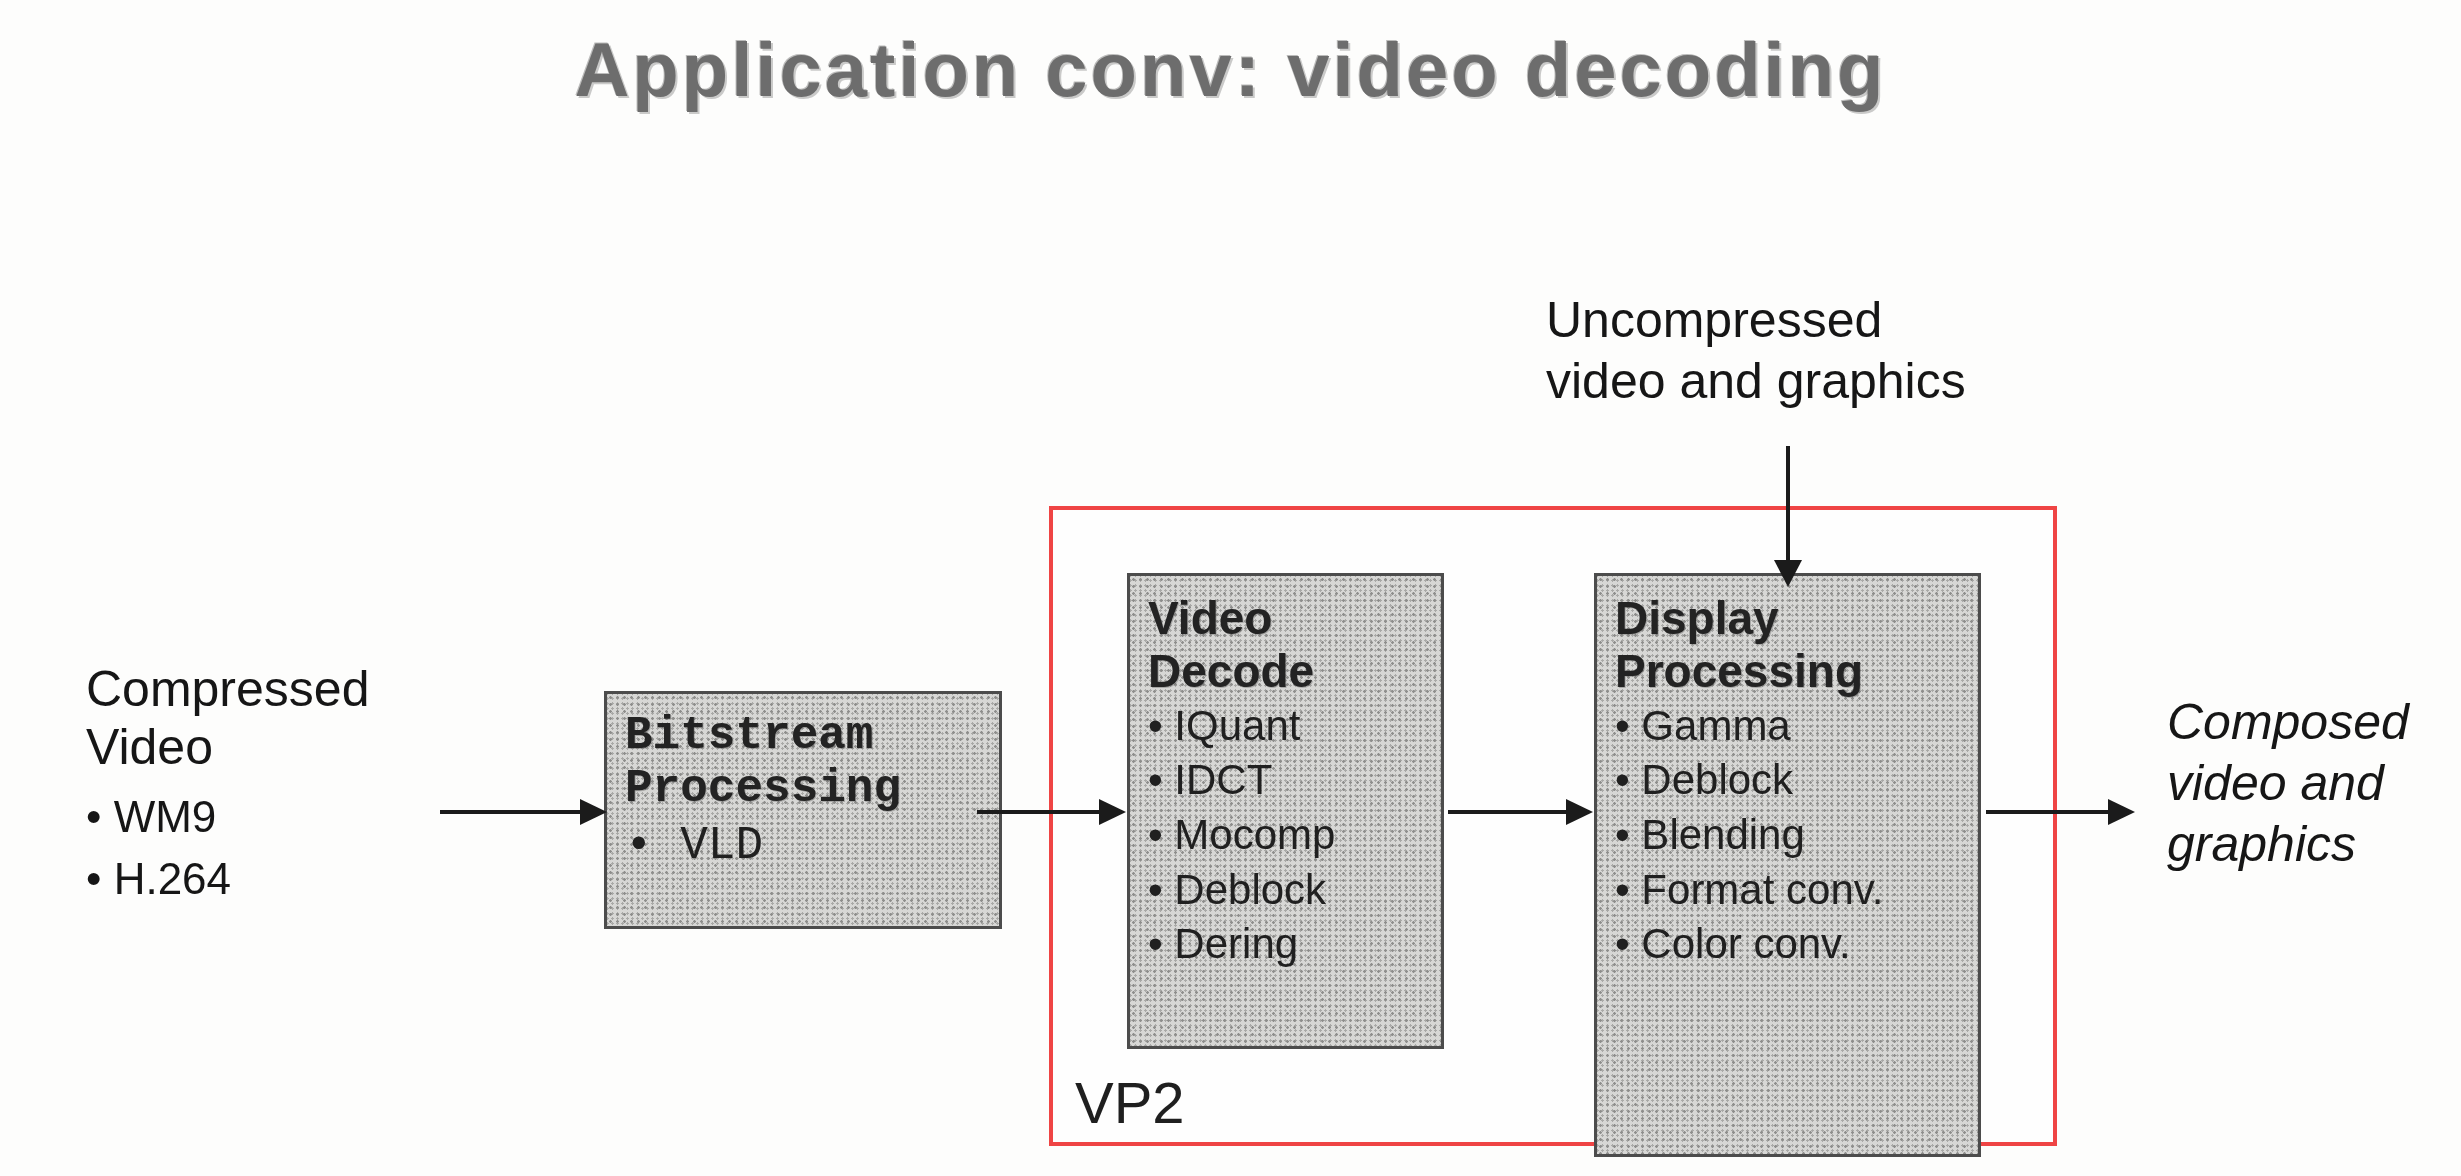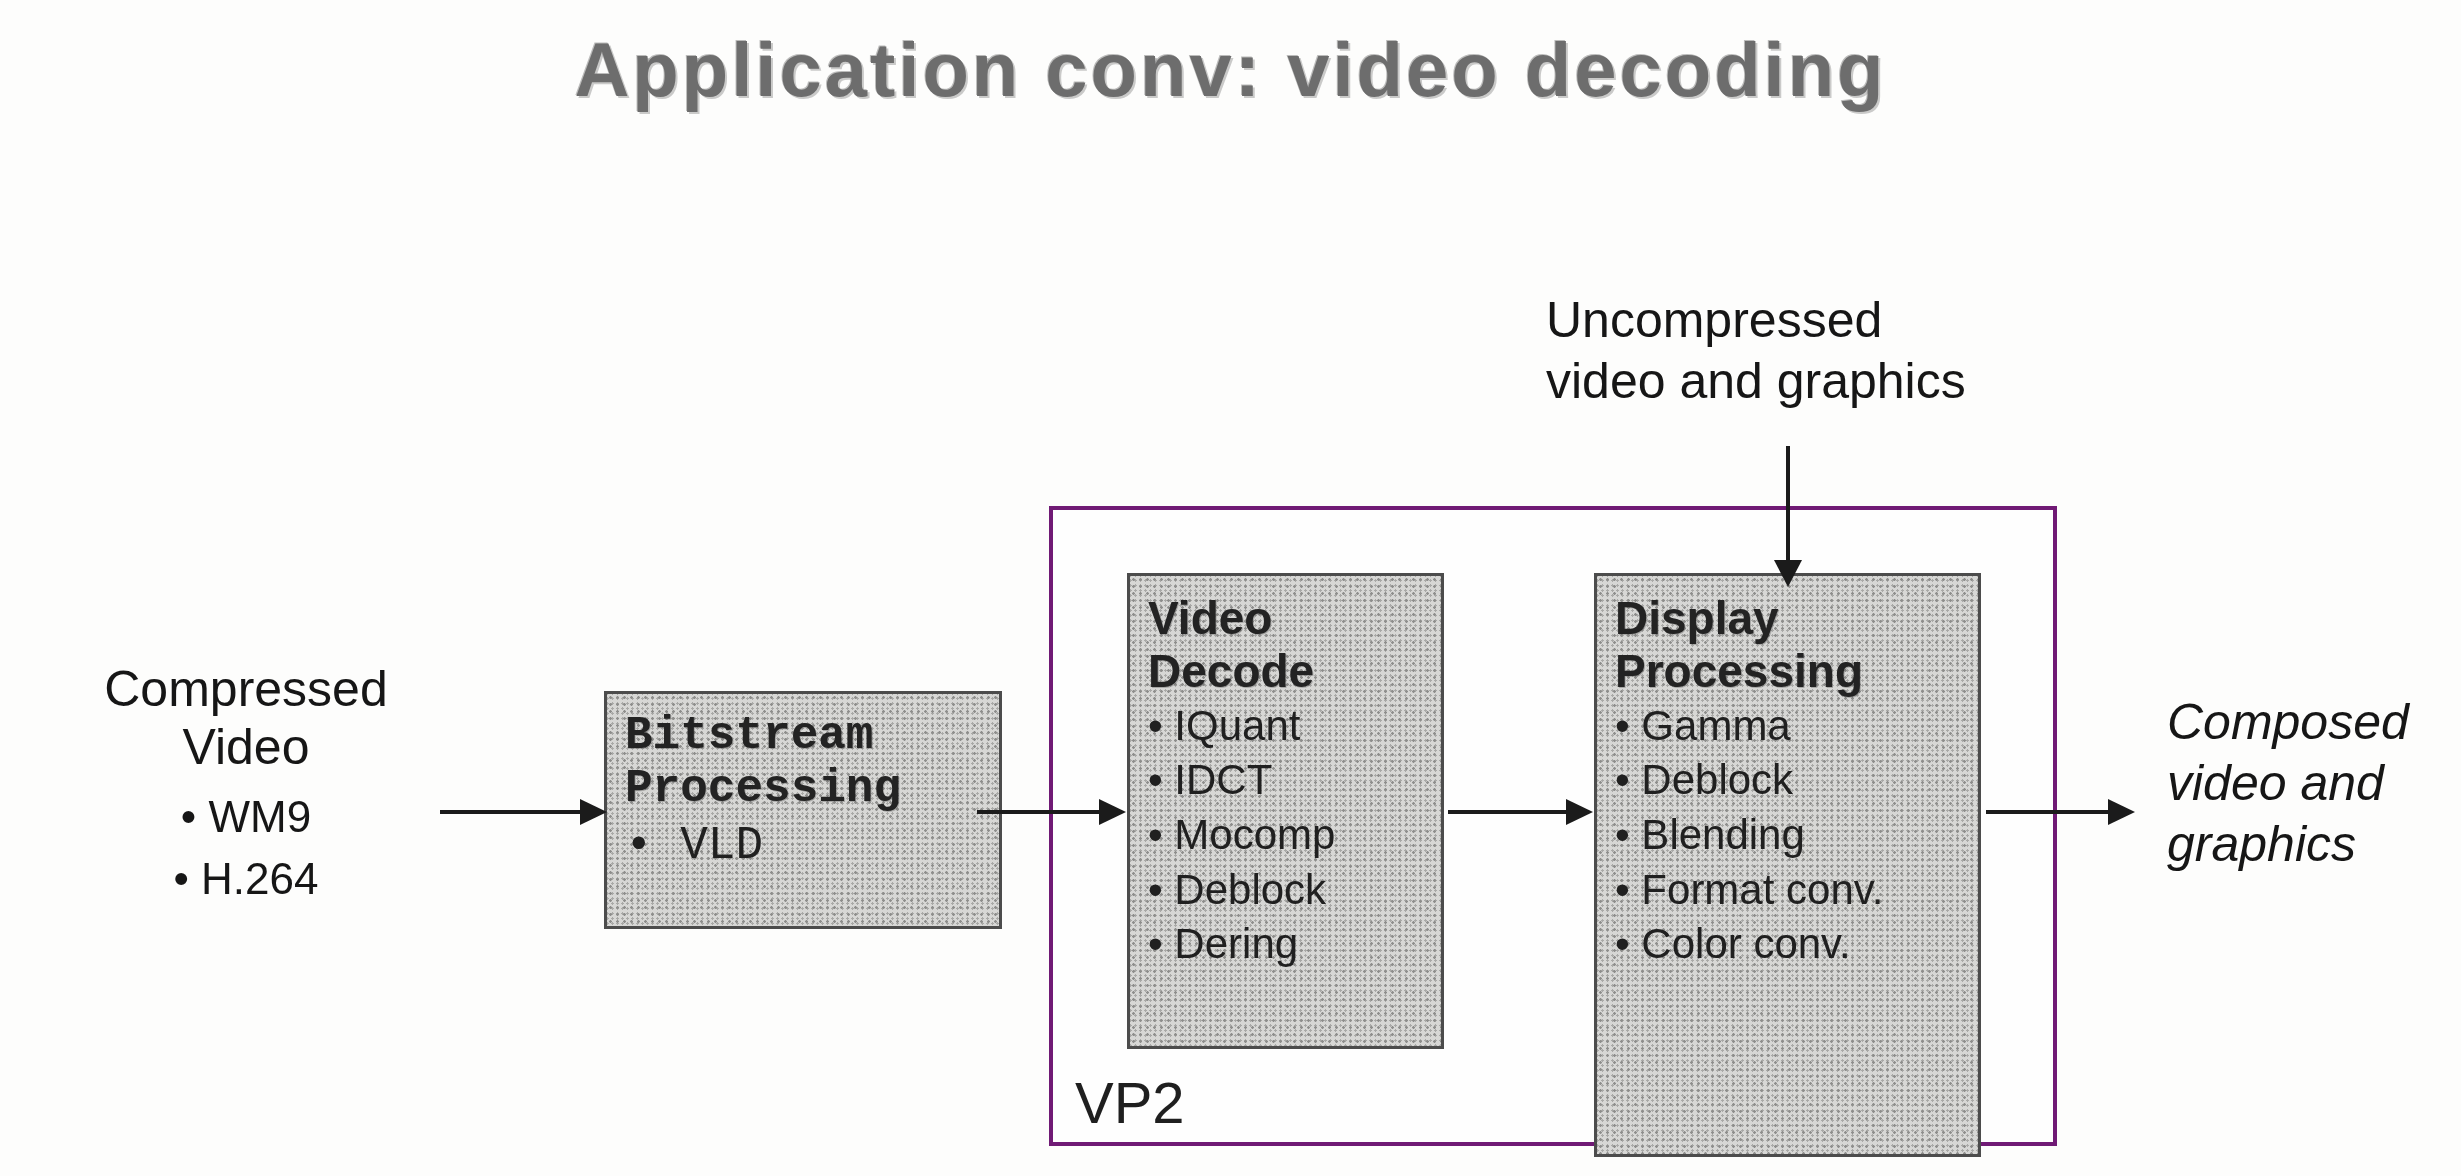--- a/index.html
+++ b/index.html
@@ -10,21 +10,21 @@
   
   .slide-title{
     position:absolute;top:26px;left:0;width:100%;text-align:center;
     font-size:76px;font-weight:bold;color:#6d6d6d;letter-spacing:3px;
     text-shadow:2px 2px 0 rgba(140,140,140,.45), -1px -1px 0 rgba(90,90,90,.4);
   }
   
   .io-label{position:absolute;font-size:50px;line-height:1.22;color:#161616;}
   .io-head{font-size:50px;line-height:1.16;}
   .io-items{margin-top:10px;font-size:44px;line-height:1.42;}
-  #compressed-label{left:86px;top:660px;width:320px;text-align:center;}
+  #compressed-label{left:86px;top:660px;width:320px;}
   #uncompressed-label{left:1546px;top:290px;width:460px;}
   #composed-label{left:2167px;top:692px;width:280px;font-style:italic;}
   
   .gray-box{
     position:absolute;box-sizing:border-box;
     border:3px solid #4c4c4c;
     background-color:#d7d7d5;
     background-image:radial-gradient(#8e8e8c 1.2px, rgba(0,0,0,0) 1.5px),
                      radial-gradient(#a9a9a7 1px, rgba(0,0,0,0) 1.3px);
     background-size:7px 7px, 5px 5px;
@@ -33,21 +33,21 @@
   }
   .box-title{font-size:46px;font-weight:bold;line-height:1.16;color:#232323;
     text-shadow:1px 1px 0 rgba(80,80,80,.35);}
   .box-items{font-size:42px;line-height:1.3;color:#202020;}
   #bitstream-box{left:604px;top:691px;width:398px;height:238px;font-family:Liberation Mono, monospace;}
   #bitstream-box .box-items{font-size:46px;}
   
   .outer-box{
     position:absolute;box-sizing:border-box;
     left:1049px;top:506px;width:1008px;height:640px;
-    border:4px solid #701a75;background:#fefefe;
+    border:4px solid #ef4444;background:#fefefe;
   }
   .vp2-label{position:absolute;left:22px;bottom:6px;font-size:58px;color:#1f1f1f;}
   #video-decode-box{left:74px;top:63px;width:317px;height:476px;}
   #display-processing-box{left:541px;top:63px;width:387px;height:584px;}
   
   .hline{position:absolute;height:4px;background:#1b1b1b;}
   .vline{position:absolute;width:4px;background:#1b1b1b;}
   .head-right{
     position:absolute;width:0;height:0;
     border-top:13px solid transparent;border-bottom:13px solid transparent;

